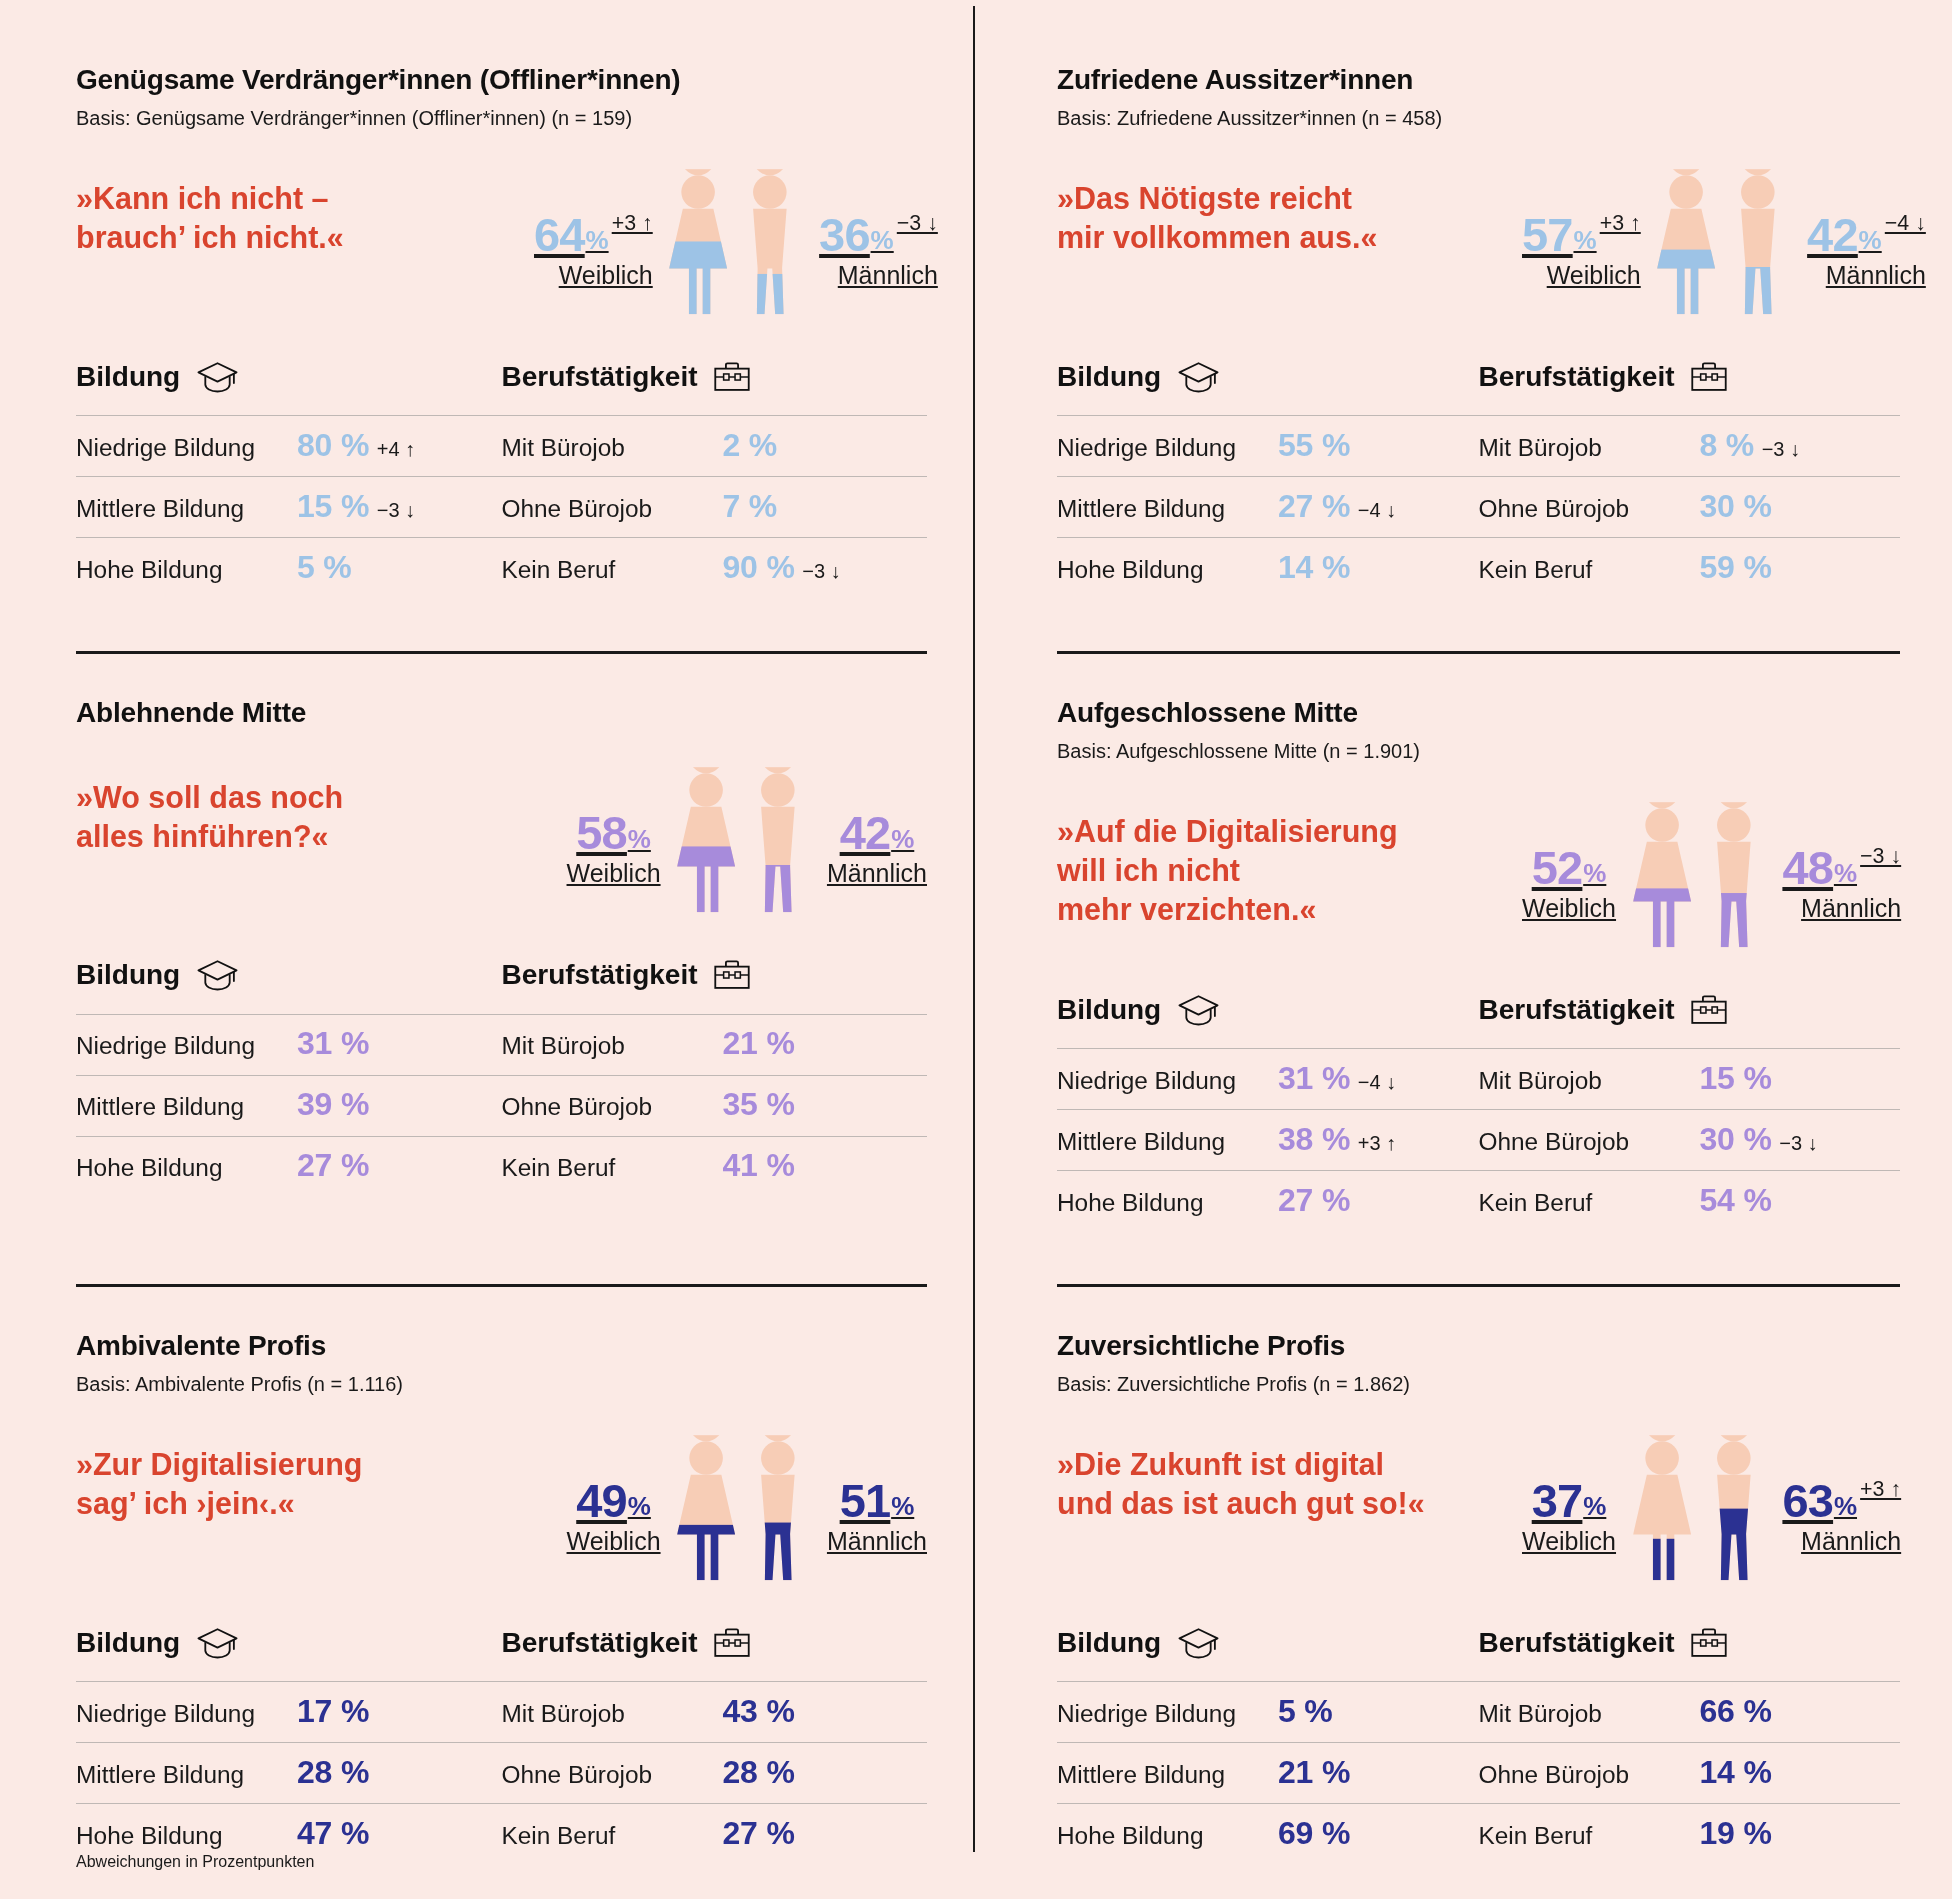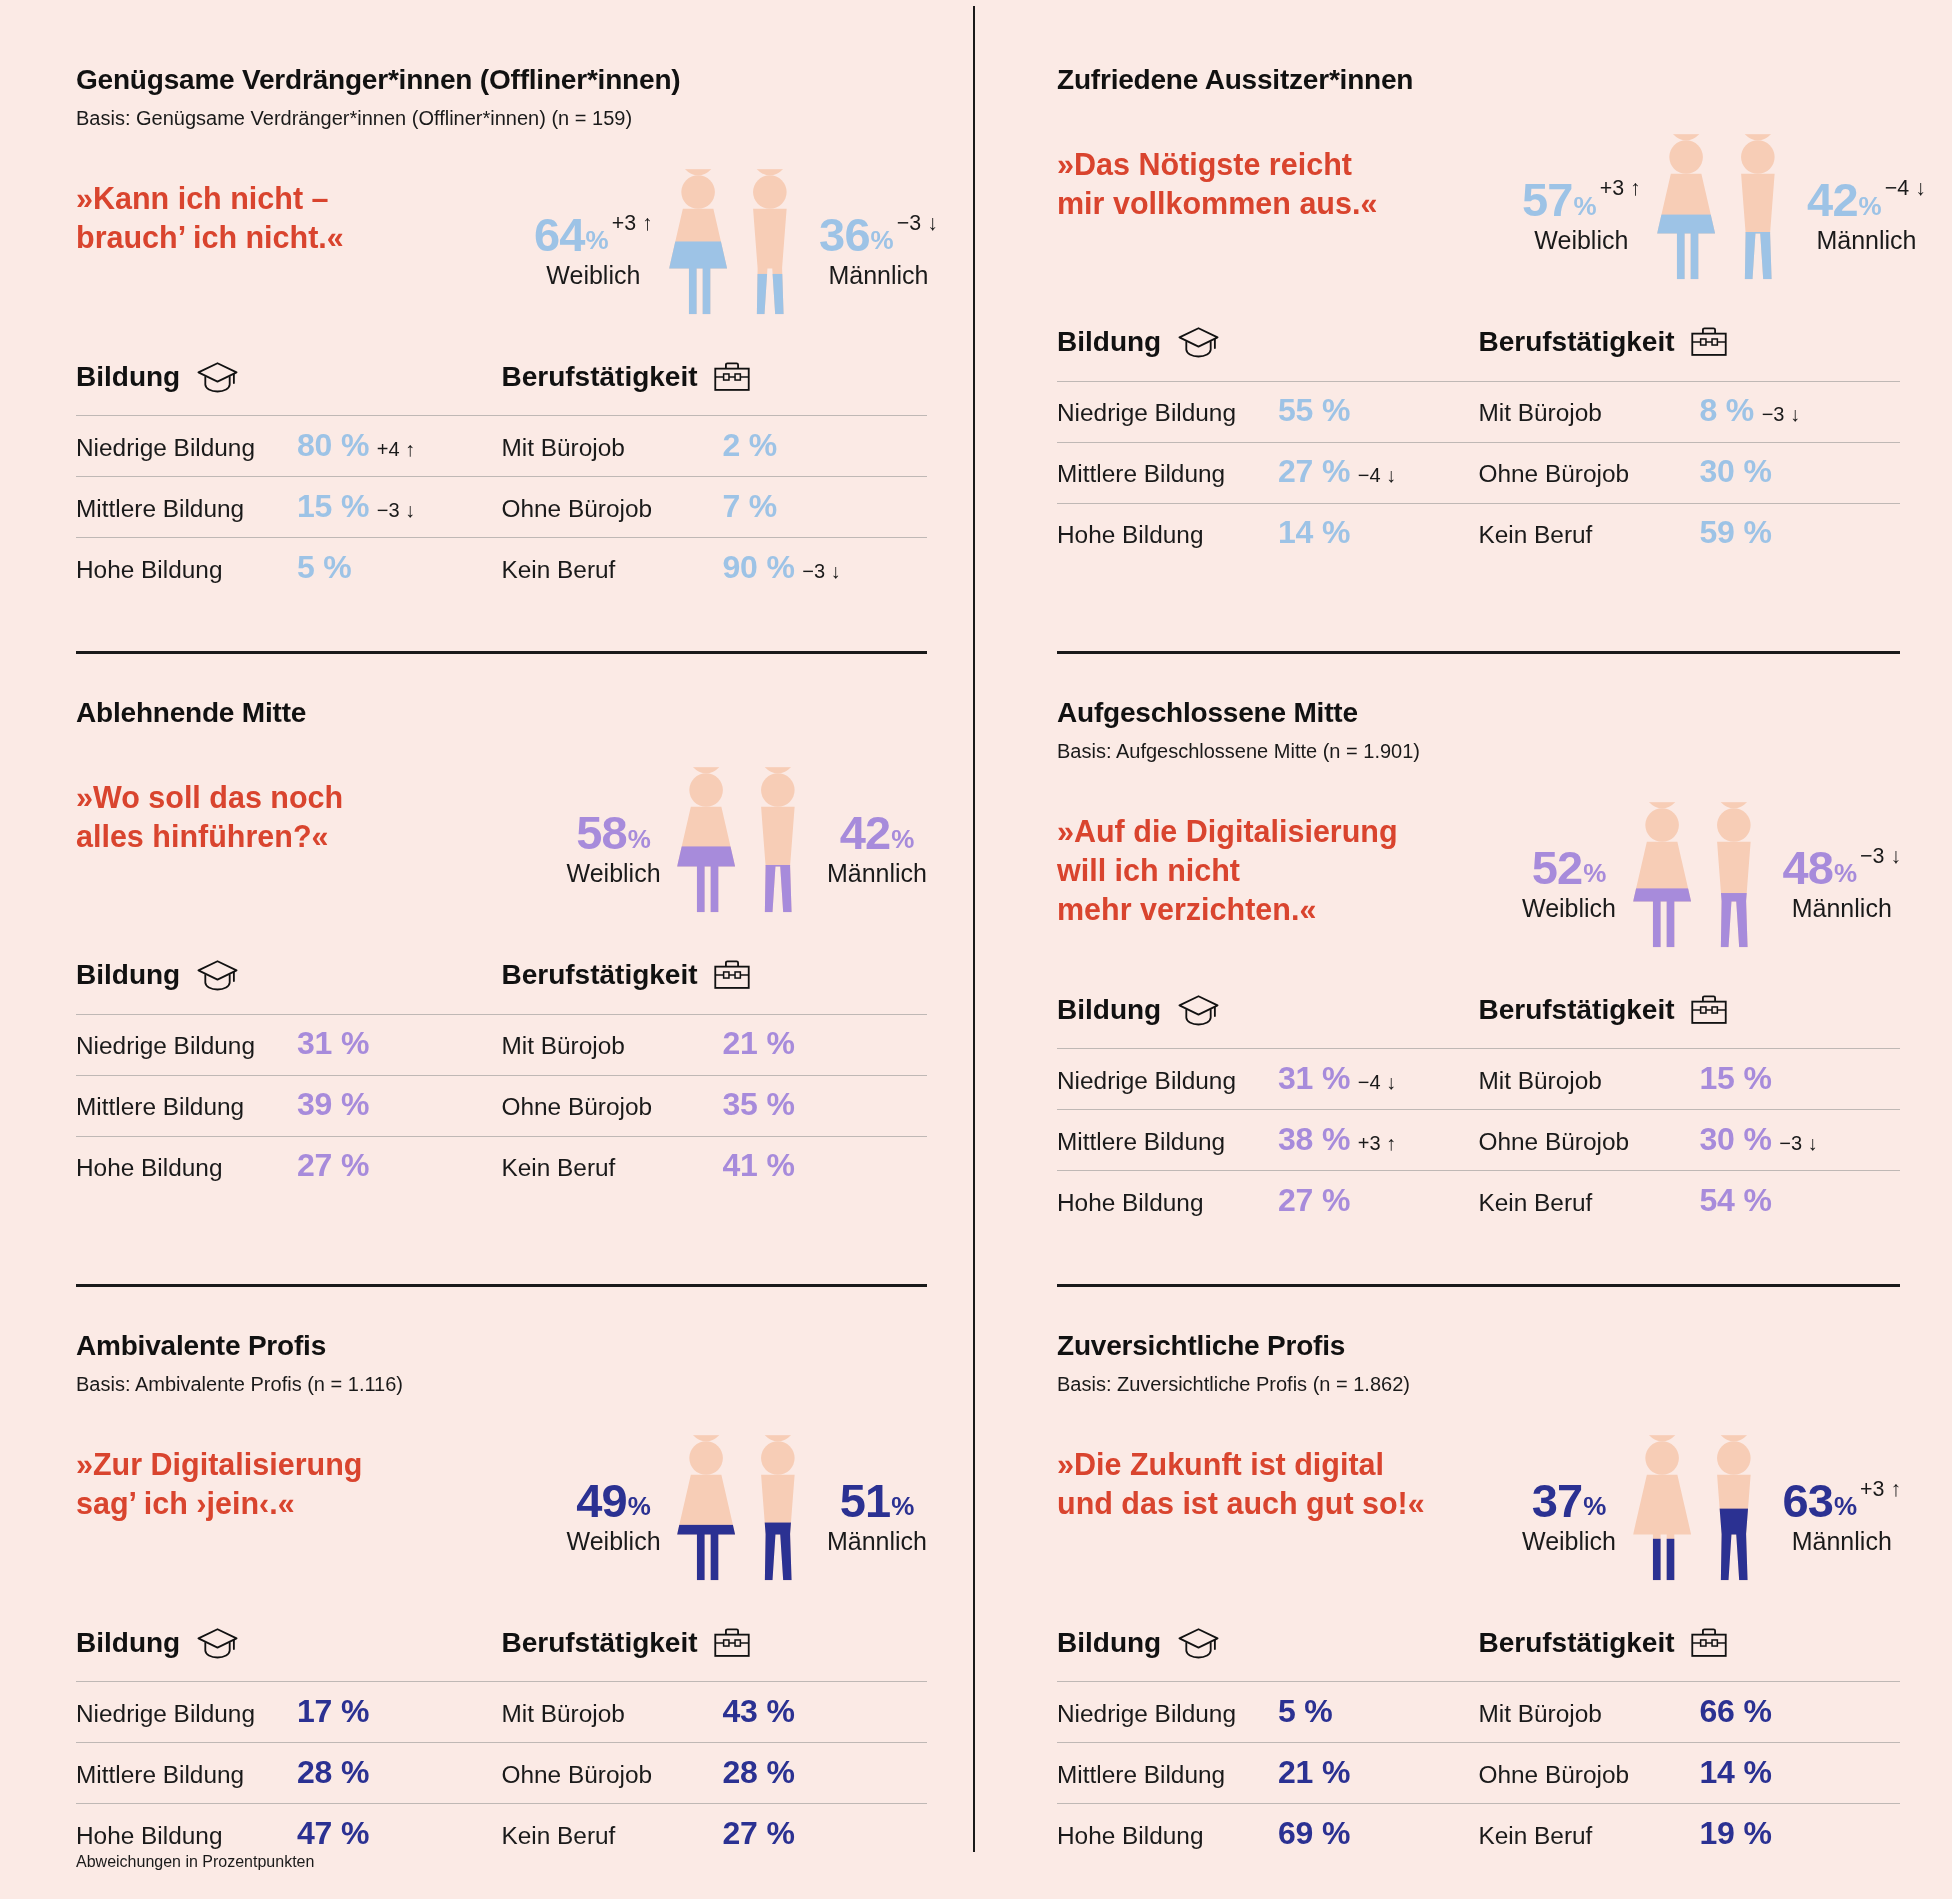--- a/index.html
+++ b/index.html
@@ -78,21 +78,21 @@
   .panel.right .quote { width: 465px; }
 
   .gender {
     flex: 1 1 auto;
     display: flex;
     align-items: flex-start;
     justify-content: flex-end;
     gap: 0;
     padding-top: 7.6px;
   }
-  .gender-side { text-align: center; padding-top: 44px; }
+  .gender-side { text-align: right; padding-top: 44px; text-decoration: underline; }
   .gender-side.left { margin-right: 10.7px; }
   .gender-side.right { margin-left: 10.7px; }
 
   .pct-row { display: flex; align-items: flex-start; justify-content: center; }
   .pct-num {
     font-size: 47px;
     font-weight: 700;
     line-height: 0.95;
     letter-spacing: -0.8px;
   }
@@ -299,20 +299,21 @@
       <span class="row-val" style="color:#9DC3E6">90 %</span>
       <span class="row-delta">−3 ↓</span>
     </div>
   </div>
     </div>
 
     <div class="hrule"></div>
   </div>
   <div class="panel right">
     <div class="grp-title">Zufriedene Aussitzer*innen</div>
+    <div class="grp-basis">Basis: Zufriedene Aussitzer*innen (n = 458)</div>
 
     <div class="hero">
       <div class="quote">»Das Nötigste reicht<br>mir vollkommen aus.«</div>
 
       <div class="gender">
         <div class="gender-side left">
           <div class="pct-row">
             <span class="pct-num" style="color:#9DC3E6">57</span>
             <span class="pct-sign" style="color:#9DC3E6">%</span>
             <span class="delta">+3 ↑</span>

